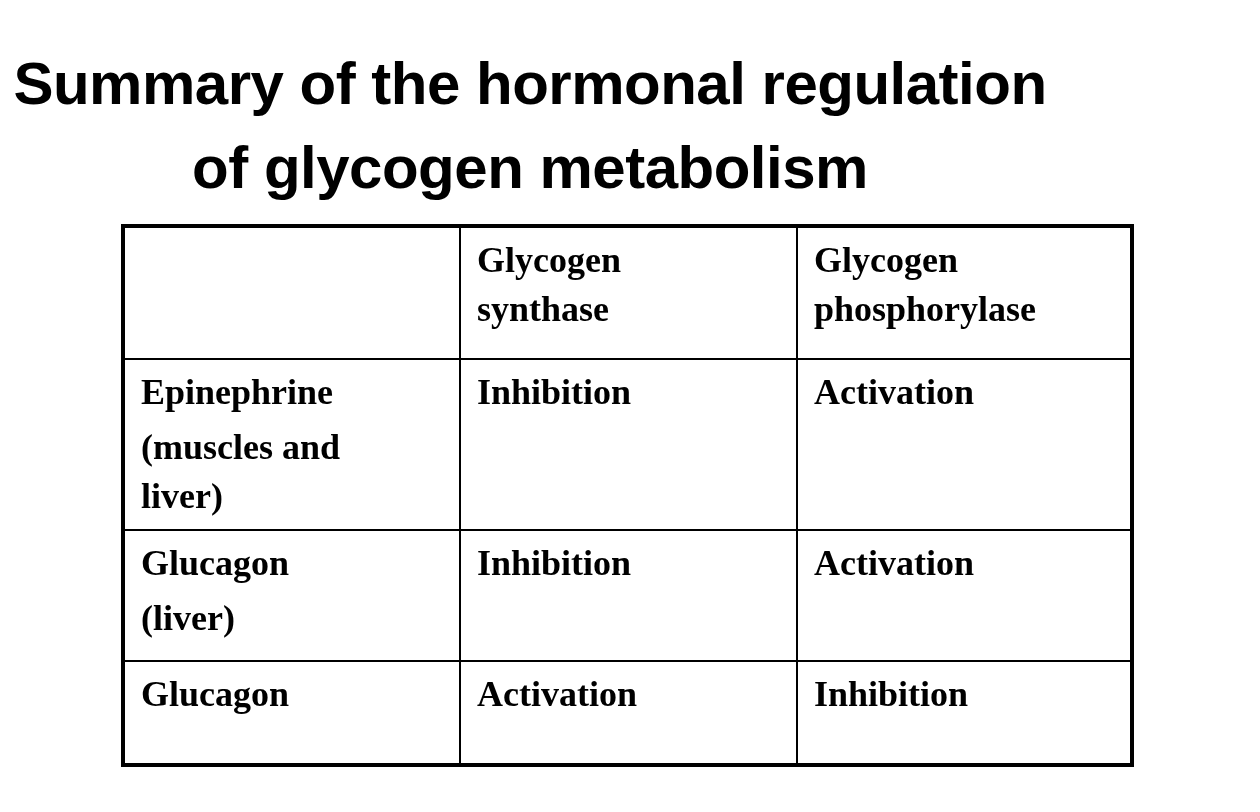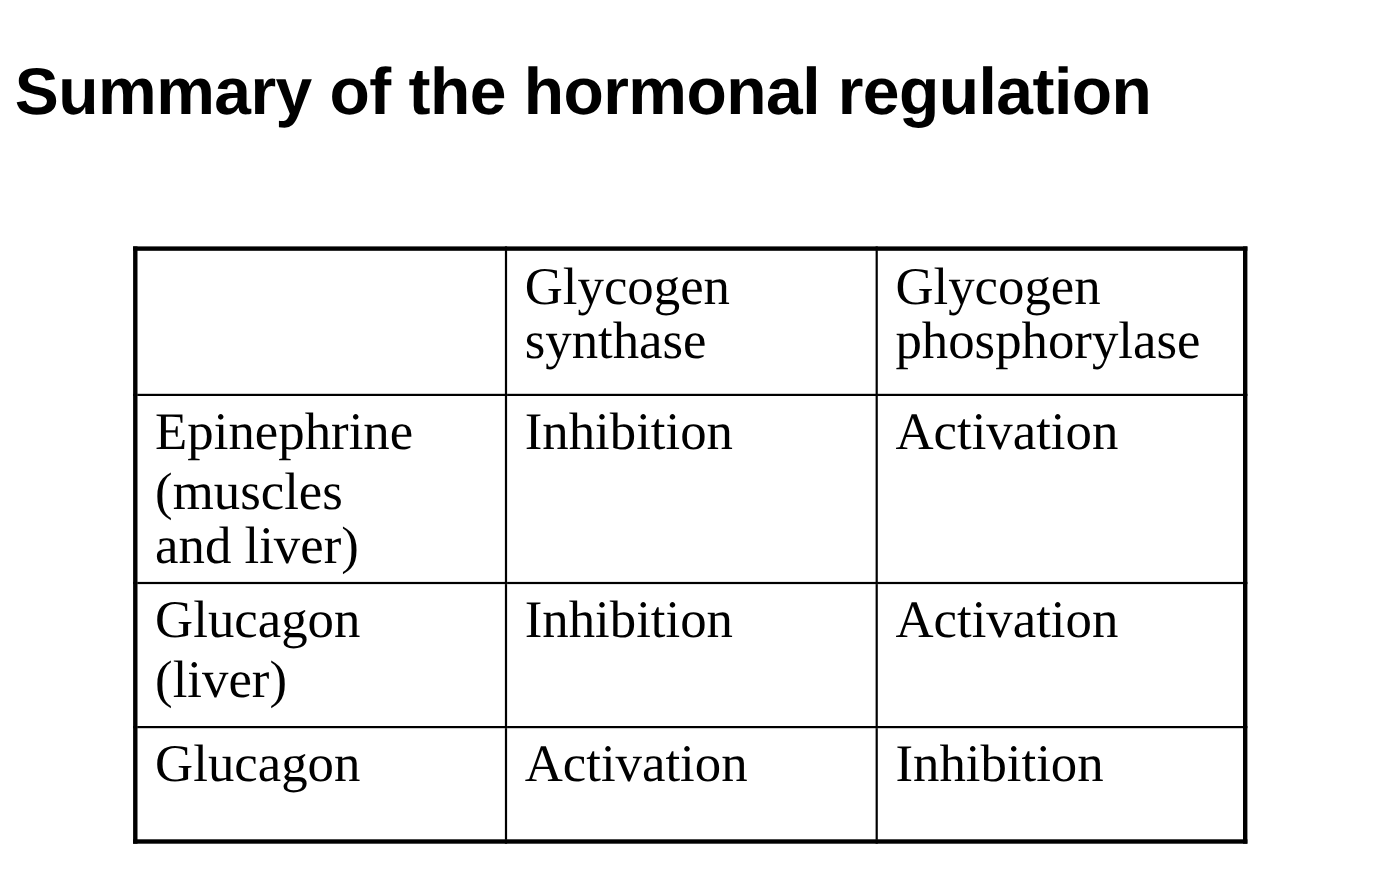--- a/index.html
+++ b/index.html
@@ -42,22 +42,22 @@
     table-layout: fixed;
     width: 1009px;
     background: #ffffff;
     border: 4px solid #000000;
   }
   table.summary td {
     border: 2px solid #000000;
     vertical-align: top;
     padding: 8px 14px 8px 16px;
     font-family: "Liberation Serif", serif;
-    font-weight: normal;
-    font-size: 48px;
+    font-weight: bold;
+    font-size: 36px;
     line-height: 49px;
     color: #000000;
     overflow: hidden;
   }
   tr.row-header  { height: 133px; }
   tr.row-epi     { height: 160px; }
   tr.row-gluc    { height: 131px; }
   tr.row-insulin { height: 104px; }
 
   td p { margin: 0; }
@@ -65,20 +65,21 @@
   td p:empty { display: none; }
 
   .hdr  { max-width: 235px; } 
   .note { max-width: 250px; } 
 </style>
 </head>
 <body>
 
 <h1 class="slide-title">
   <div>Summary of the hormonal regulation</div>
+  <div>of glycogen metabolism</div>
 </h1>
 
 <div class="table-wrap">
   <table class="summary">
     <colgroup>
       <col style="width:337px">
       <col style="width:337px">
       <col style="width:335px">
     </colgroup>
     <tbody>

